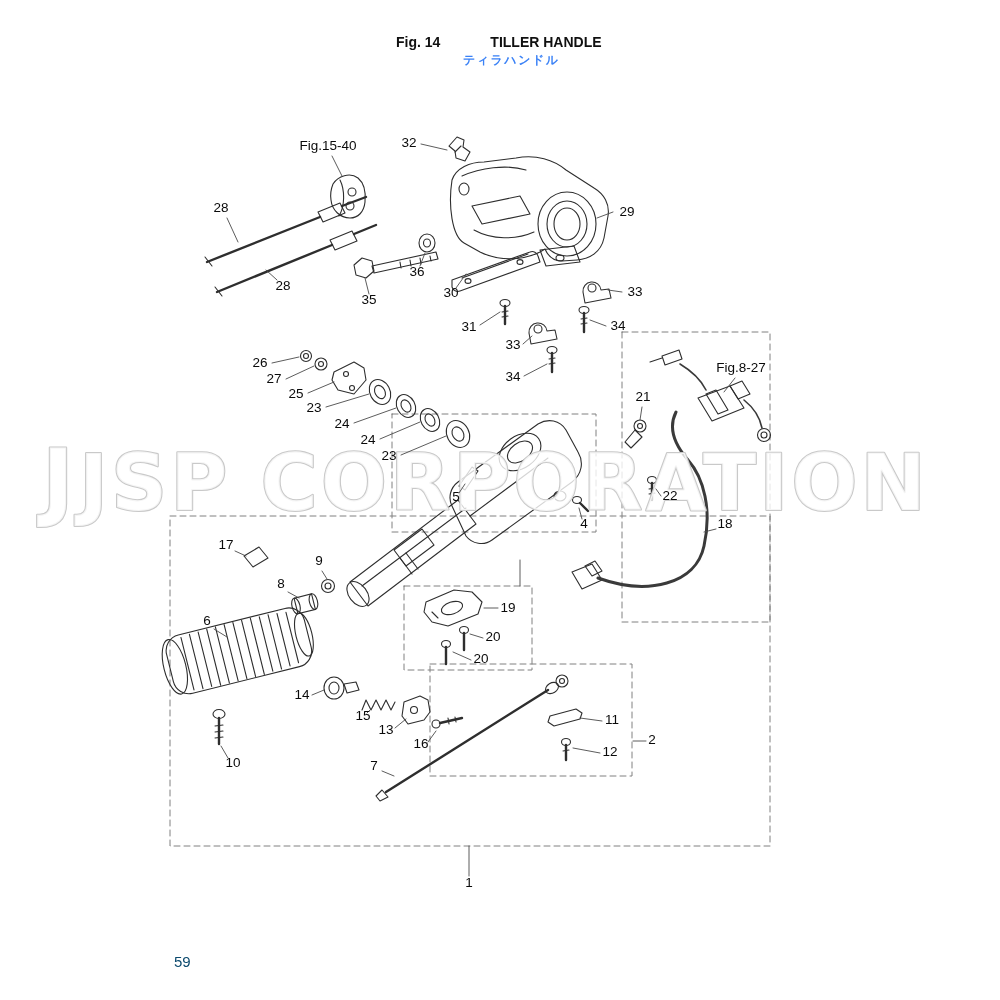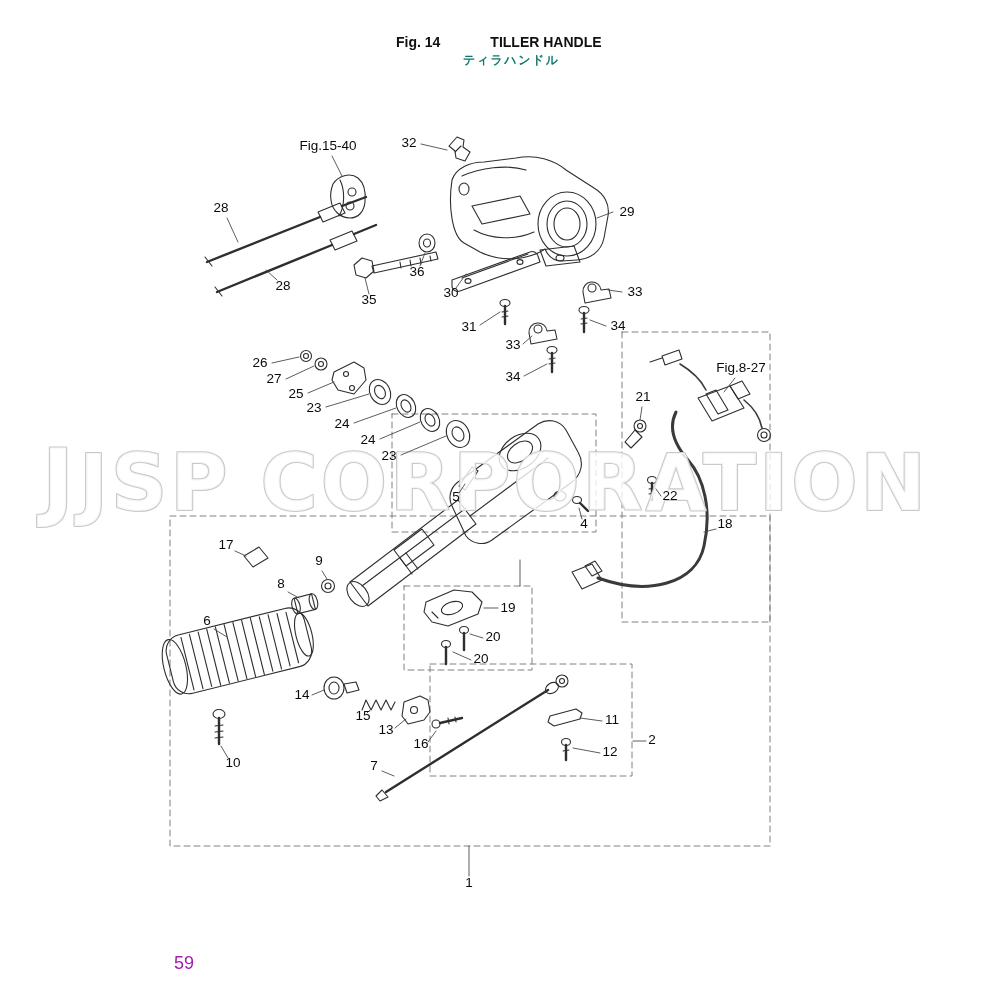--- a/index.html
+++ b/index.html
@@ -3,22 +3,22 @@
 <meta charset="utf-8">
 <style>
   * { margin:0; padding:0; box-sizing:border-box; }
   html,body { background:#ffffff; }
   body { font-family:"Liberation Sans", sans-serif; }
   .page { position:relative; width:1000px; height:1000px; background:#fff; overflow:hidden; }
 
   .header { position:absolute; top:34px; left:368px; display:flex; gap:50px;
             font-size:14px; font-weight:bold; color:#101010;padding-left:28px; }
   .header-jp { position:absolute; top:52px; left:463px; font-size:12px; font-weight:bold;
-               color:#0f766e; letter-spacing:1.5px; }
-  .page-number { position:absolute; left:174px; top:953px; font-size:18px; color:#a21caf; }
+               color:#3b82f6; letter-spacing:1.5px; }
+  .page-number { position:absolute; left:174px; top:953px; font-size:15px; color:#0c4a6e; }
 
   svg.diagram { position:absolute; left:0; top:0; }
   svg.diagram * { stroke-linejoin:round; stroke-linecap:round; }
 
   .parts * { stroke:#2e2e2e; stroke-width:1.1; fill:none; }
   .parts [fill] { }
   .parts .thick { stroke-width:2.4; }
   .parts .cable { stroke:#3a3a3a; stroke-width:3; fill:none; }
   .parts .cable-thin { stroke:#3a3a3a; stroke-width:1.6; fill:none; }
 

